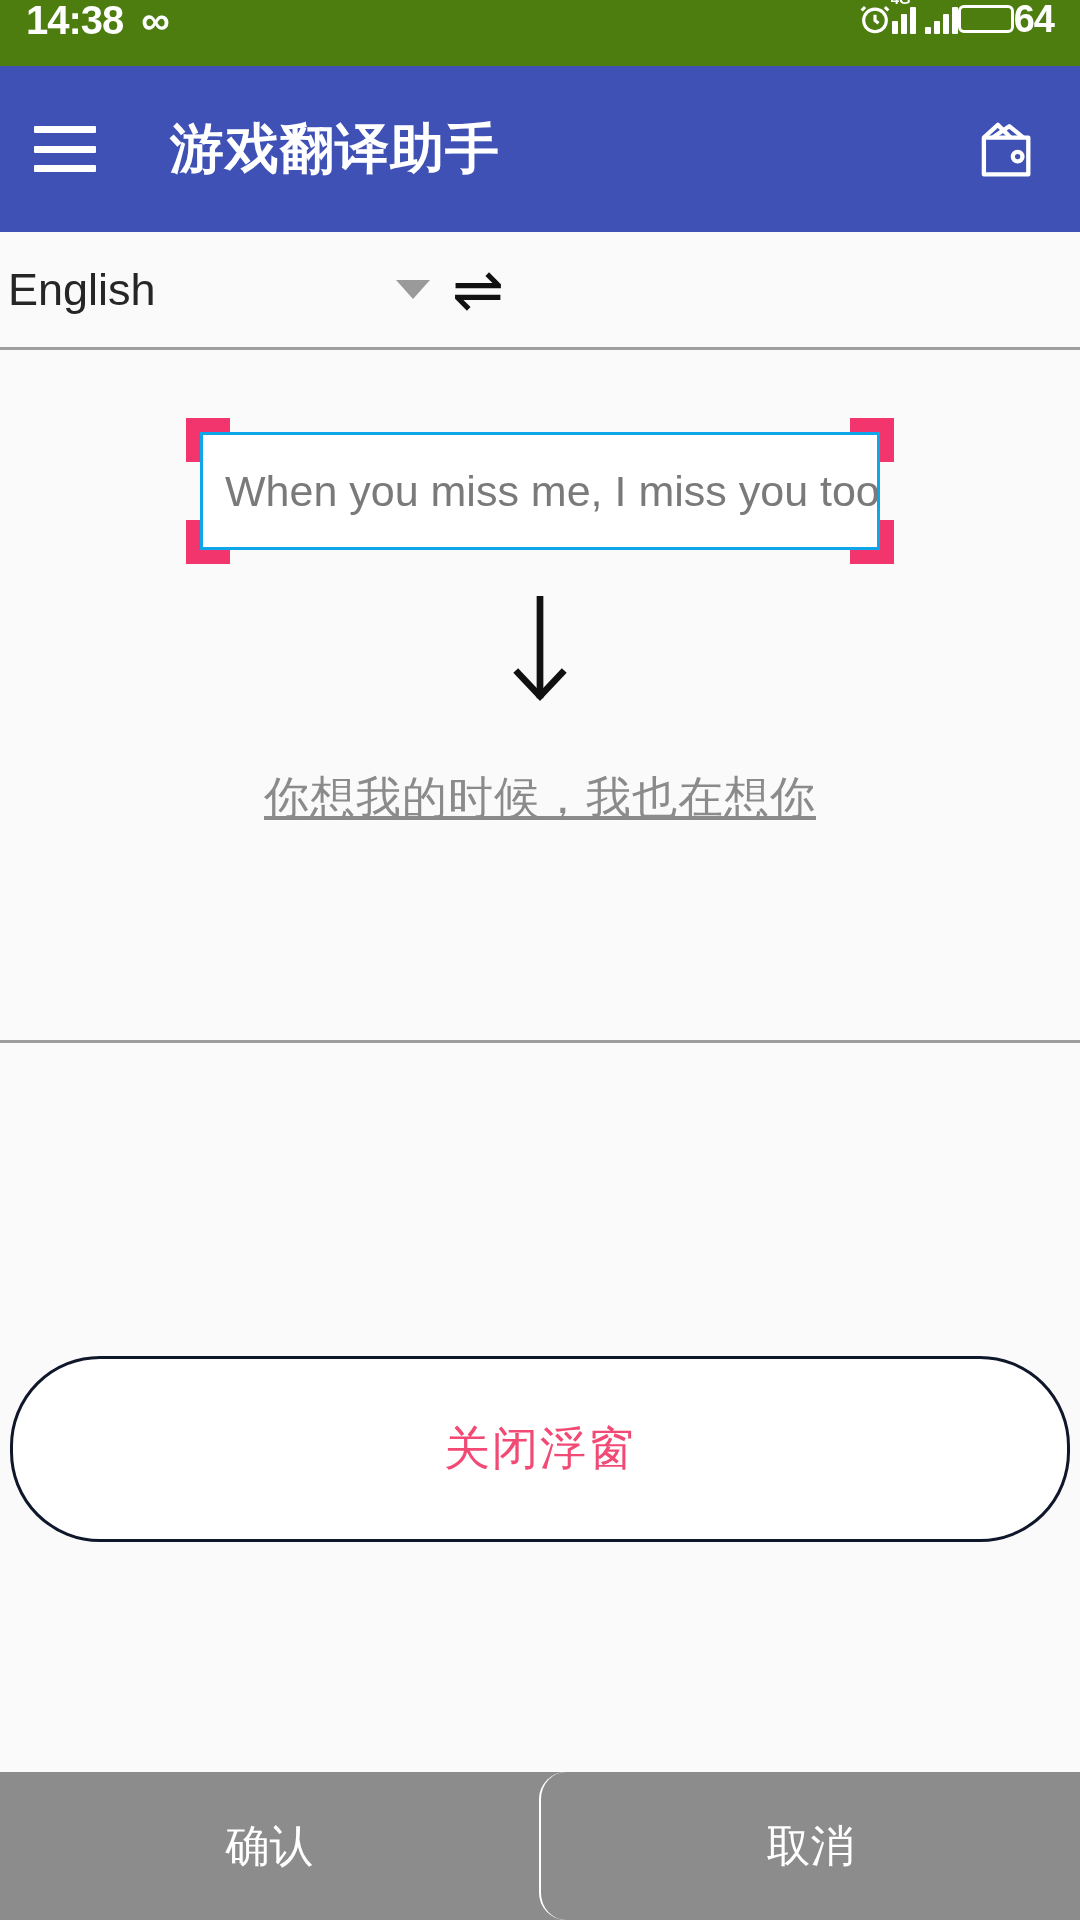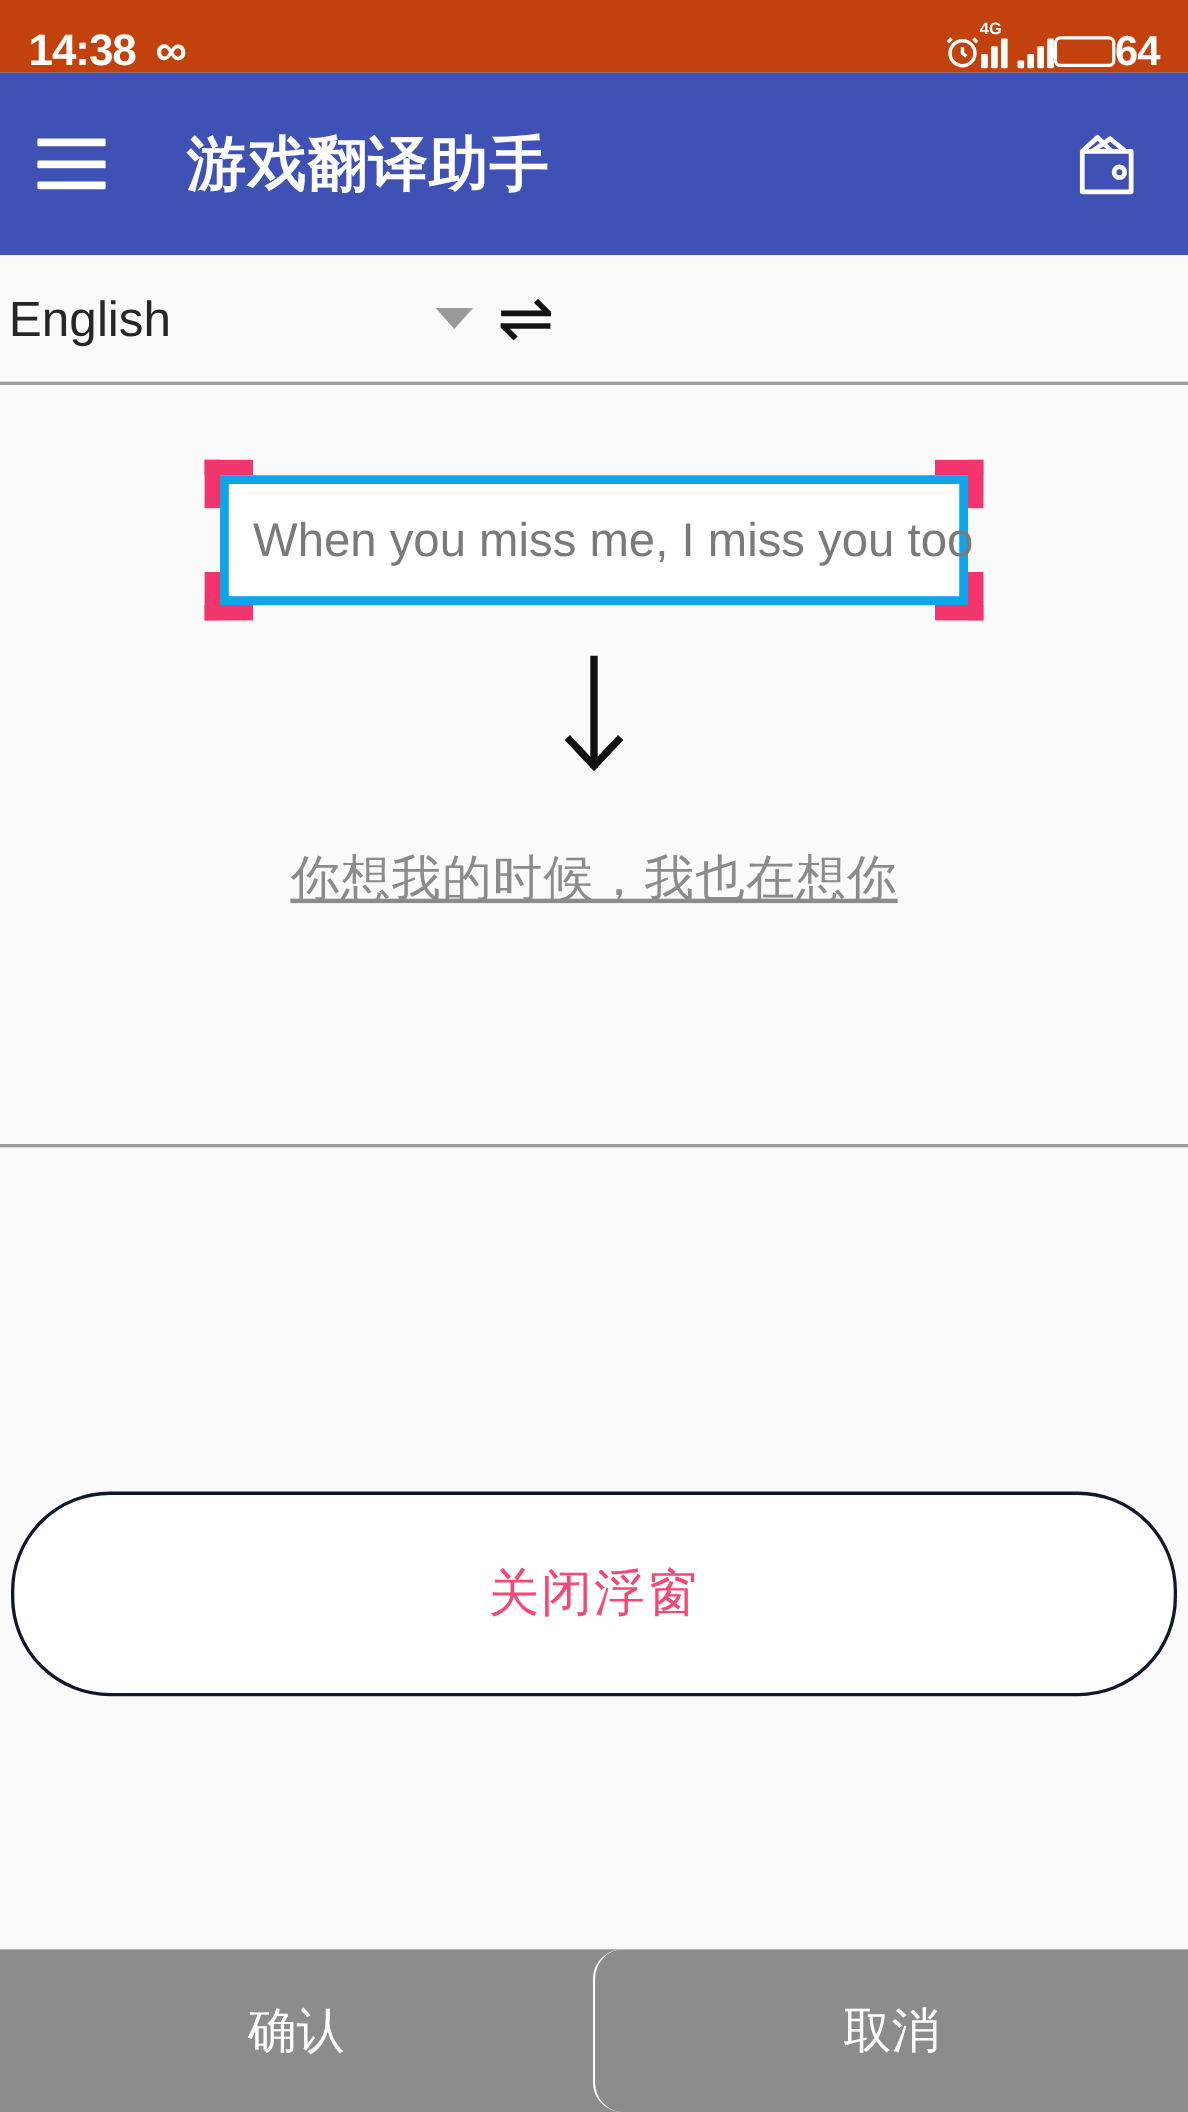--- a/index.html
+++ b/index.html
@@ -19,24 +19,24 @@
     height: 1920px;
     position: relative;
     display: flex;
     flex-direction: column;
     background: #fafafa;
   }
 
   
   .status-bar {
     height: 66px;
-    background: #c2410c;
+    background: #4d7c0f;
     color: #ffffff;
     display: flex;
-    align-items: flex-end;
+    align-items: flex-start;
     justify-content: space-between;
     padding: 0 26px 0 26px;
     box-sizing: border-box;
     flex: 0 0 auto;
   }
   .status-left {
     display: flex;
     align-items: center;
     gap: 18px;
   }
@@ -210,21 +210,21 @@
     height: 693px;
     box-sizing: border-box;
     border-bottom: 3px solid #9e9e9e;
   }
   .sel-wrap {
     position: relative;
     width: 680px;
     margin: 0 auto;
   }
   .sel-box {
-    border: 8px solid #0ea5e9;
+    border: 3px solid #0ea5e9;
     background: #ffffff;
     height: 118px;
     display: flex;
     align-items: center;
     padding: 0 22px;
     box-sizing: border-box;
   }
   .sel-text {
     font-size: 43px;
     color: #7a7a7a;

